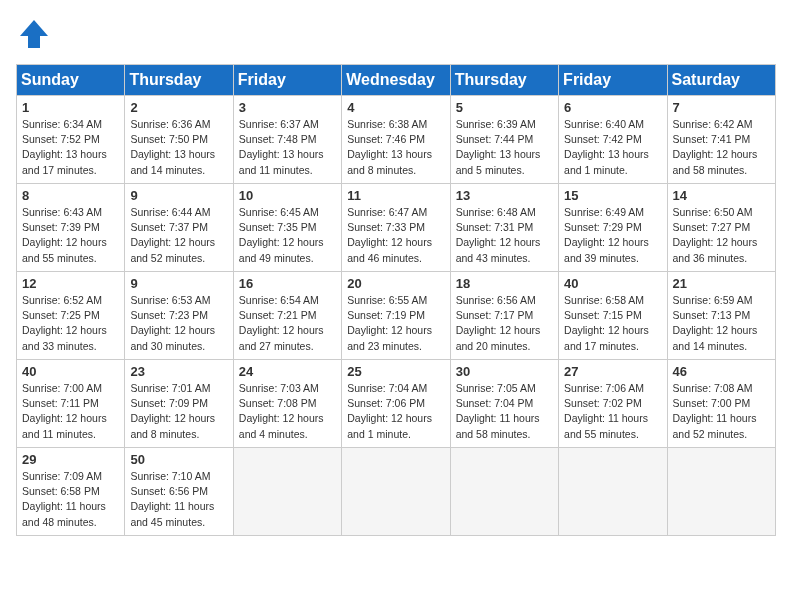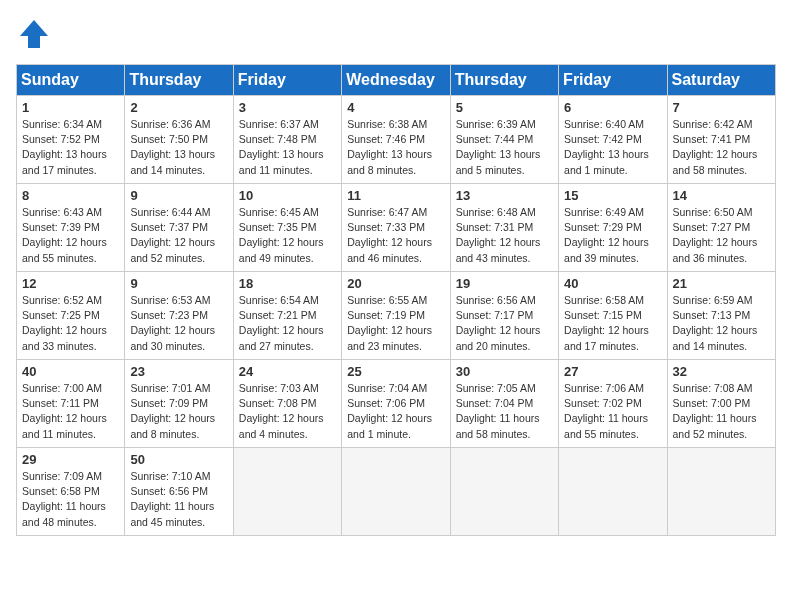--- a/index.html
+++ b/index.html
@@ -240,37 +240,37 @@
       </td>
         <td>
         <span class="day-num">9</span>
         <div class="day-info">
           Sunrise: 6:53 AM<br>
           Sunset: 7:23 PM<br>
           Daylight: 12 hours and 30 minutes.
         </div>
       </td>
         <td>
-        <span class="day-num">18</span>
+        <span class="day-num">16</span>
         <div class="day-info">
           Sunrise: 6:54 AM<br>
           Sunset: 7:21 PM<br>
           Daylight: 12 hours and 27 minutes.
         </div>
       </td>
         <td>
         <span class="day-num">20</span>
         <div class="day-info">
           Sunrise: 6:55 AM<br>
           Sunset: 7:19 PM<br>
           Daylight: 12 hours and 23 minutes.
         </div>
       </td>
         <td>
-        <span class="day-num">19</span>
+        <span class="day-num">18</span>
         <div class="day-info">
           Sunrise: 6:56 AM<br>
           Sunset: 7:17 PM<br>
           Daylight: 12 hours and 20 minutes.
         </div>
       </td>
         <td>
         <span class="day-num">40</span>
         <div class="day-info">
           Sunrise: 6:58 AM<br>
@@ -330,21 +330,21 @@
       </td>
         <td>
         <span class="day-num">27</span>
         <div class="day-info">
           Sunrise: 7:06 AM<br>
           Sunset: 7:02 PM<br>
           Daylight: 11 hours and 55 minutes.
         </div>
       </td>
         <td>
-        <span class="day-num">32</span>
+        <span class="day-num">46</span>
         <div class="day-info">
           Sunrise: 7:08 AM<br>
           Sunset: 7:00 PM<br>
           Daylight: 11 hours and 52 minutes.
         </div>
       </td>
       </tr>
       <tr>
         <td>
         <span class="day-num">29</span>

